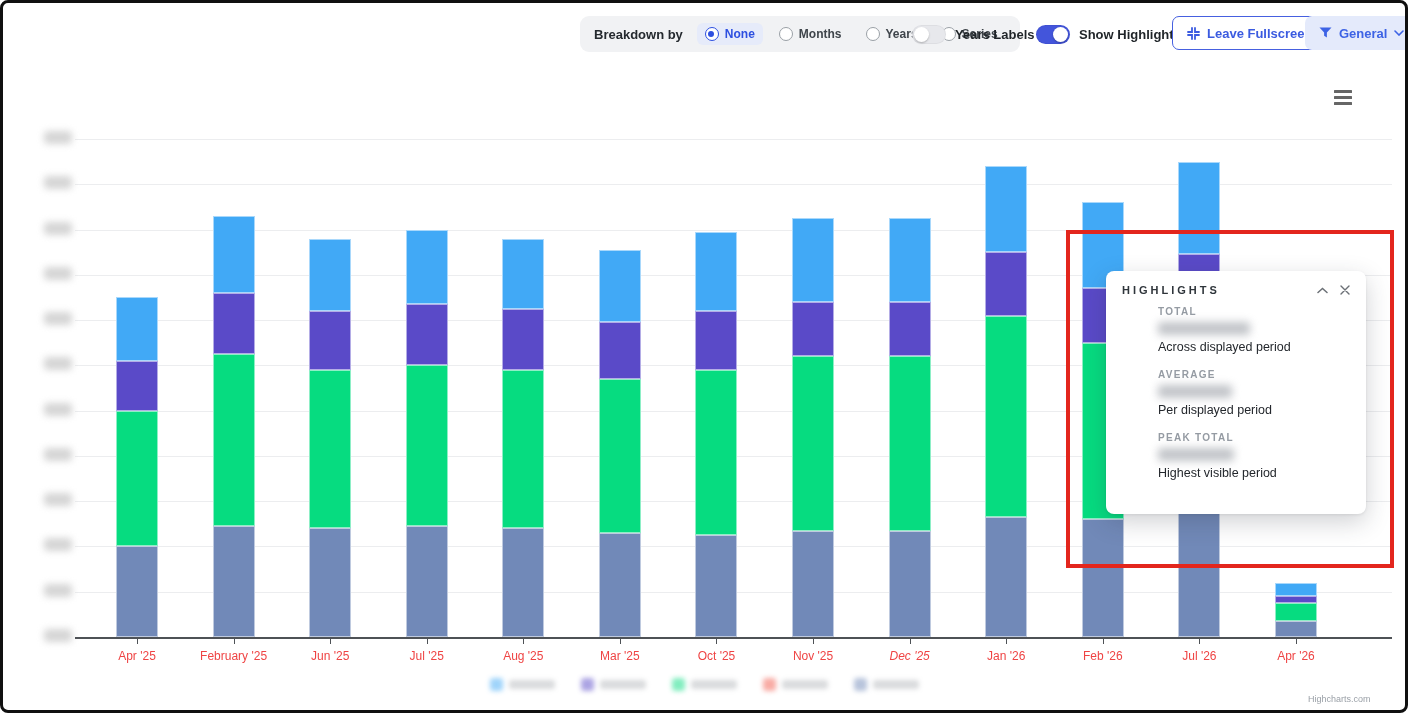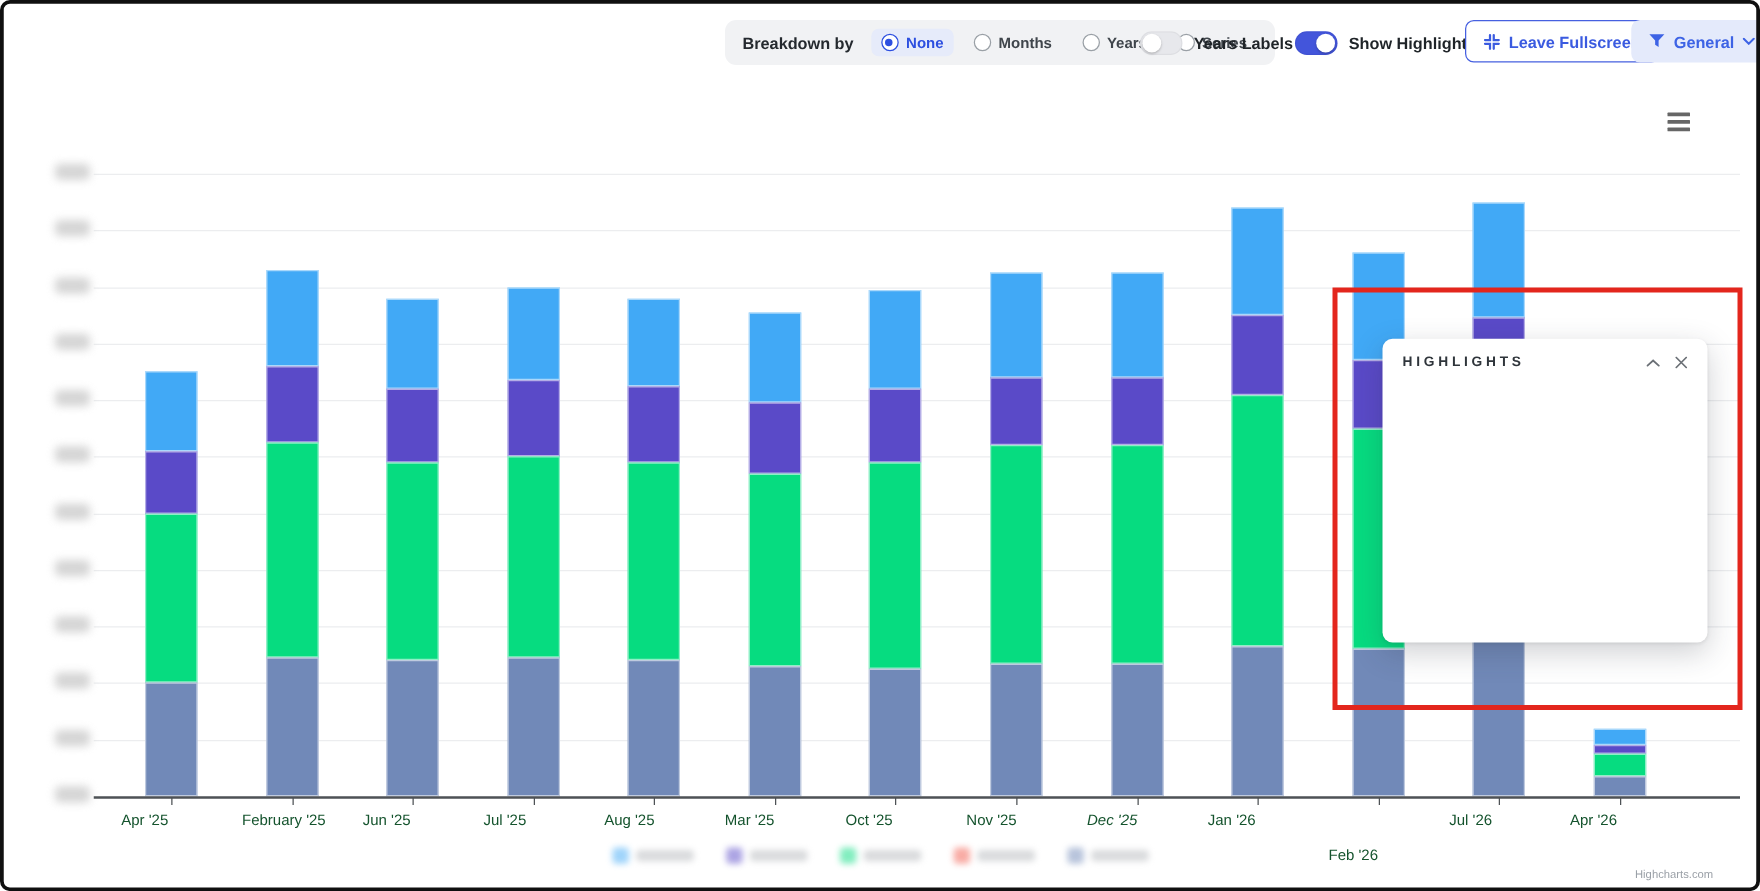--- a/index.html
+++ b/index.html
@@ -38,21 +38,21 @@
   
   .chart-title { position:absolute; top:82px; left:0; width:1408px; text-align:center; font-size:18px; font-weight:bold; color:#333A40; z-index:5; }
   .chart-subtitle { position:absolute; top:108px; left:0; width:1408px; text-align:center; font-size:13px; color:#666C72; z-index:5; }
   .burger { position:absolute; left:1334px; top:90px; width:18px; height:15px; display:flex; flex-direction:column; justify-content:space-between; cursor:pointer; z-index:6; }
   .burger div { height:3px; background:#666; border-radius:0.5px; }
 
   
   .gridline { position:absolute; left:75px; width:1317px; height:1px; background:#ECEDEF; z-index:1; }
   .axis-line { position:absolute; left:75px; top:637px; width:1317px; height:1.5px; background:#4E5256; z-index:3; }
   .tick { position:absolute; top:638px; width:1px; height:6px; background:#4E5256; z-index:3; }
-  .xlabel { position:absolute; top:649px; width:80px; font-size:12px; color:#14532d; z-index:3; }
+  .xlabel { position:absolute; top:649px; width:80px; text-align:center; font-size:12px; color:#ef4444; z-index:3; }
   .yblob { position:absolute; left:44px; width:28px; height:13px; background:#C7C7C7; border-radius:4px;
            filter:blur(3.5px); opacity:0.75; z-index:1; }
   .bar { position:absolute; width:42px; display:flex; flex-direction:column; z-index:2; }
   .seg { width:100%; border:0.5px solid rgba(255,255,255,0.55); }
 
   
   .legend { position:absolute; top:678px; left:0; width:1408px; display:flex; justify-content:center; gap:26px; z-index:3; }
   .legend-item { display:flex; align-items:center; gap:6px; filter:blur(2.5px); opacity:0.5; cursor:pointer; }
   .legend-chip { width:13px; height:13px; border-radius:3px; }
   .legend-text { width:46px; height:9px; background:#B3B6BA; border-radius:3px; }
@@ -247,21 +247,21 @@
       </div>
       <div class="tick" style="left: 1006.22px;"></div>
       <div class="xlabel" style="left: 966.22px;">Jan '26</div>
       <div class="bar" style="left: 1081.8px; top: 202.408px; height: 434.592px;">
         <div class="seg" style="height: 86.013px; background: rgb(65, 169, 246);"></div>
         <div class="seg" style="height: 54.324px; background: rgb(90, 74, 200);"></div>
         <div class="seg" style="height: 176.553px; background: rgb(6, 220, 128);"></div>
         <div class="seg" style="height: 117.702px; background: rgb(113, 137, 184);"></div>
       </div>
       <div class="tick" style="left: 1102.8px;"></div>
-      <div class="xlabel" style="left: 1062.8px; margin-top: 28px;">Feb '26</div>
+      <div class="xlabel" style="left: 1062.8px;">Feb '26</div>
       <div class="bar" style="left: 1178.38px; top: 161.665px; height: 475.335px;">
         <div class="seg" style="height: 92.8035px; background: rgb(65, 169, 246);"></div>
         <div class="seg" style="height: 65.6415px; background: rgb(90, 74, 200);"></div>
         <div class="seg" style="height: 192.398px; background: rgb(6, 220, 128);"></div>
         <div class="seg" style="height: 124.493px; background: rgb(113, 137, 184);"></div>
       </div>
       <div class="tick" style="left: 1199.38px;"></div>
       <div class="xlabel" style="left: 1159.38px;">Jul '26</div>
       <div class="bar" style="left: 1274.96px; top: 582.676px; height: 54.324px;">
         <div class="seg" style="height: 13.581px; background: rgb(65, 169, 246);"></div>
@@ -305,16 +305,33 @@
       <span class="panel-title">HIGHLIGHTS</span>
       <span class="panel-icons">
         <svg class="panel-icon" width="11" height="7" viewBox="0 0 11 7" fill="none" stroke="#6B7076" stroke-width="1.5" stroke-linecap="round">
             <path d="M1 5.5 L5.5 1.5 L10 5.5"></path>
           </svg>
         <svg class="panel-icon" width="10" height="10" viewBox="0 0 10 10" fill="none" stroke="#6B7076" stroke-width="1.4" stroke-linecap="round">
             <path d="M1 1 L9 9 M9 1 L1 9"></path>
           </svg>
       </span>
     </div>
+    <div class="panel-body" id="panel-body">
+        <div class="hl-section">
+          <div class="hl-label">TOTAL</div>
+          <div class="hl-value" style="width: 92px;"></div>
+          <div class="hl-caption">Across displayed period</div>
+        </div>
+        <div class="hl-section">
+          <div class="hl-label">AVERAGE</div>
+          <div class="hl-value" style="width: 74px;"></div>
+          <div class="hl-caption">Per displayed period</div>
+        </div>
+        <div class="hl-section">
+          <div class="hl-label">PEAK TOTAL</div>
+          <div class="hl-value" style="width: 76px;"></div>
+          <div class="hl-caption">Highest visible period</div>
+        </div>
+      </div>
   </div>
 
   <div id="frame"></div>
 </div>
 
 </body></html>

